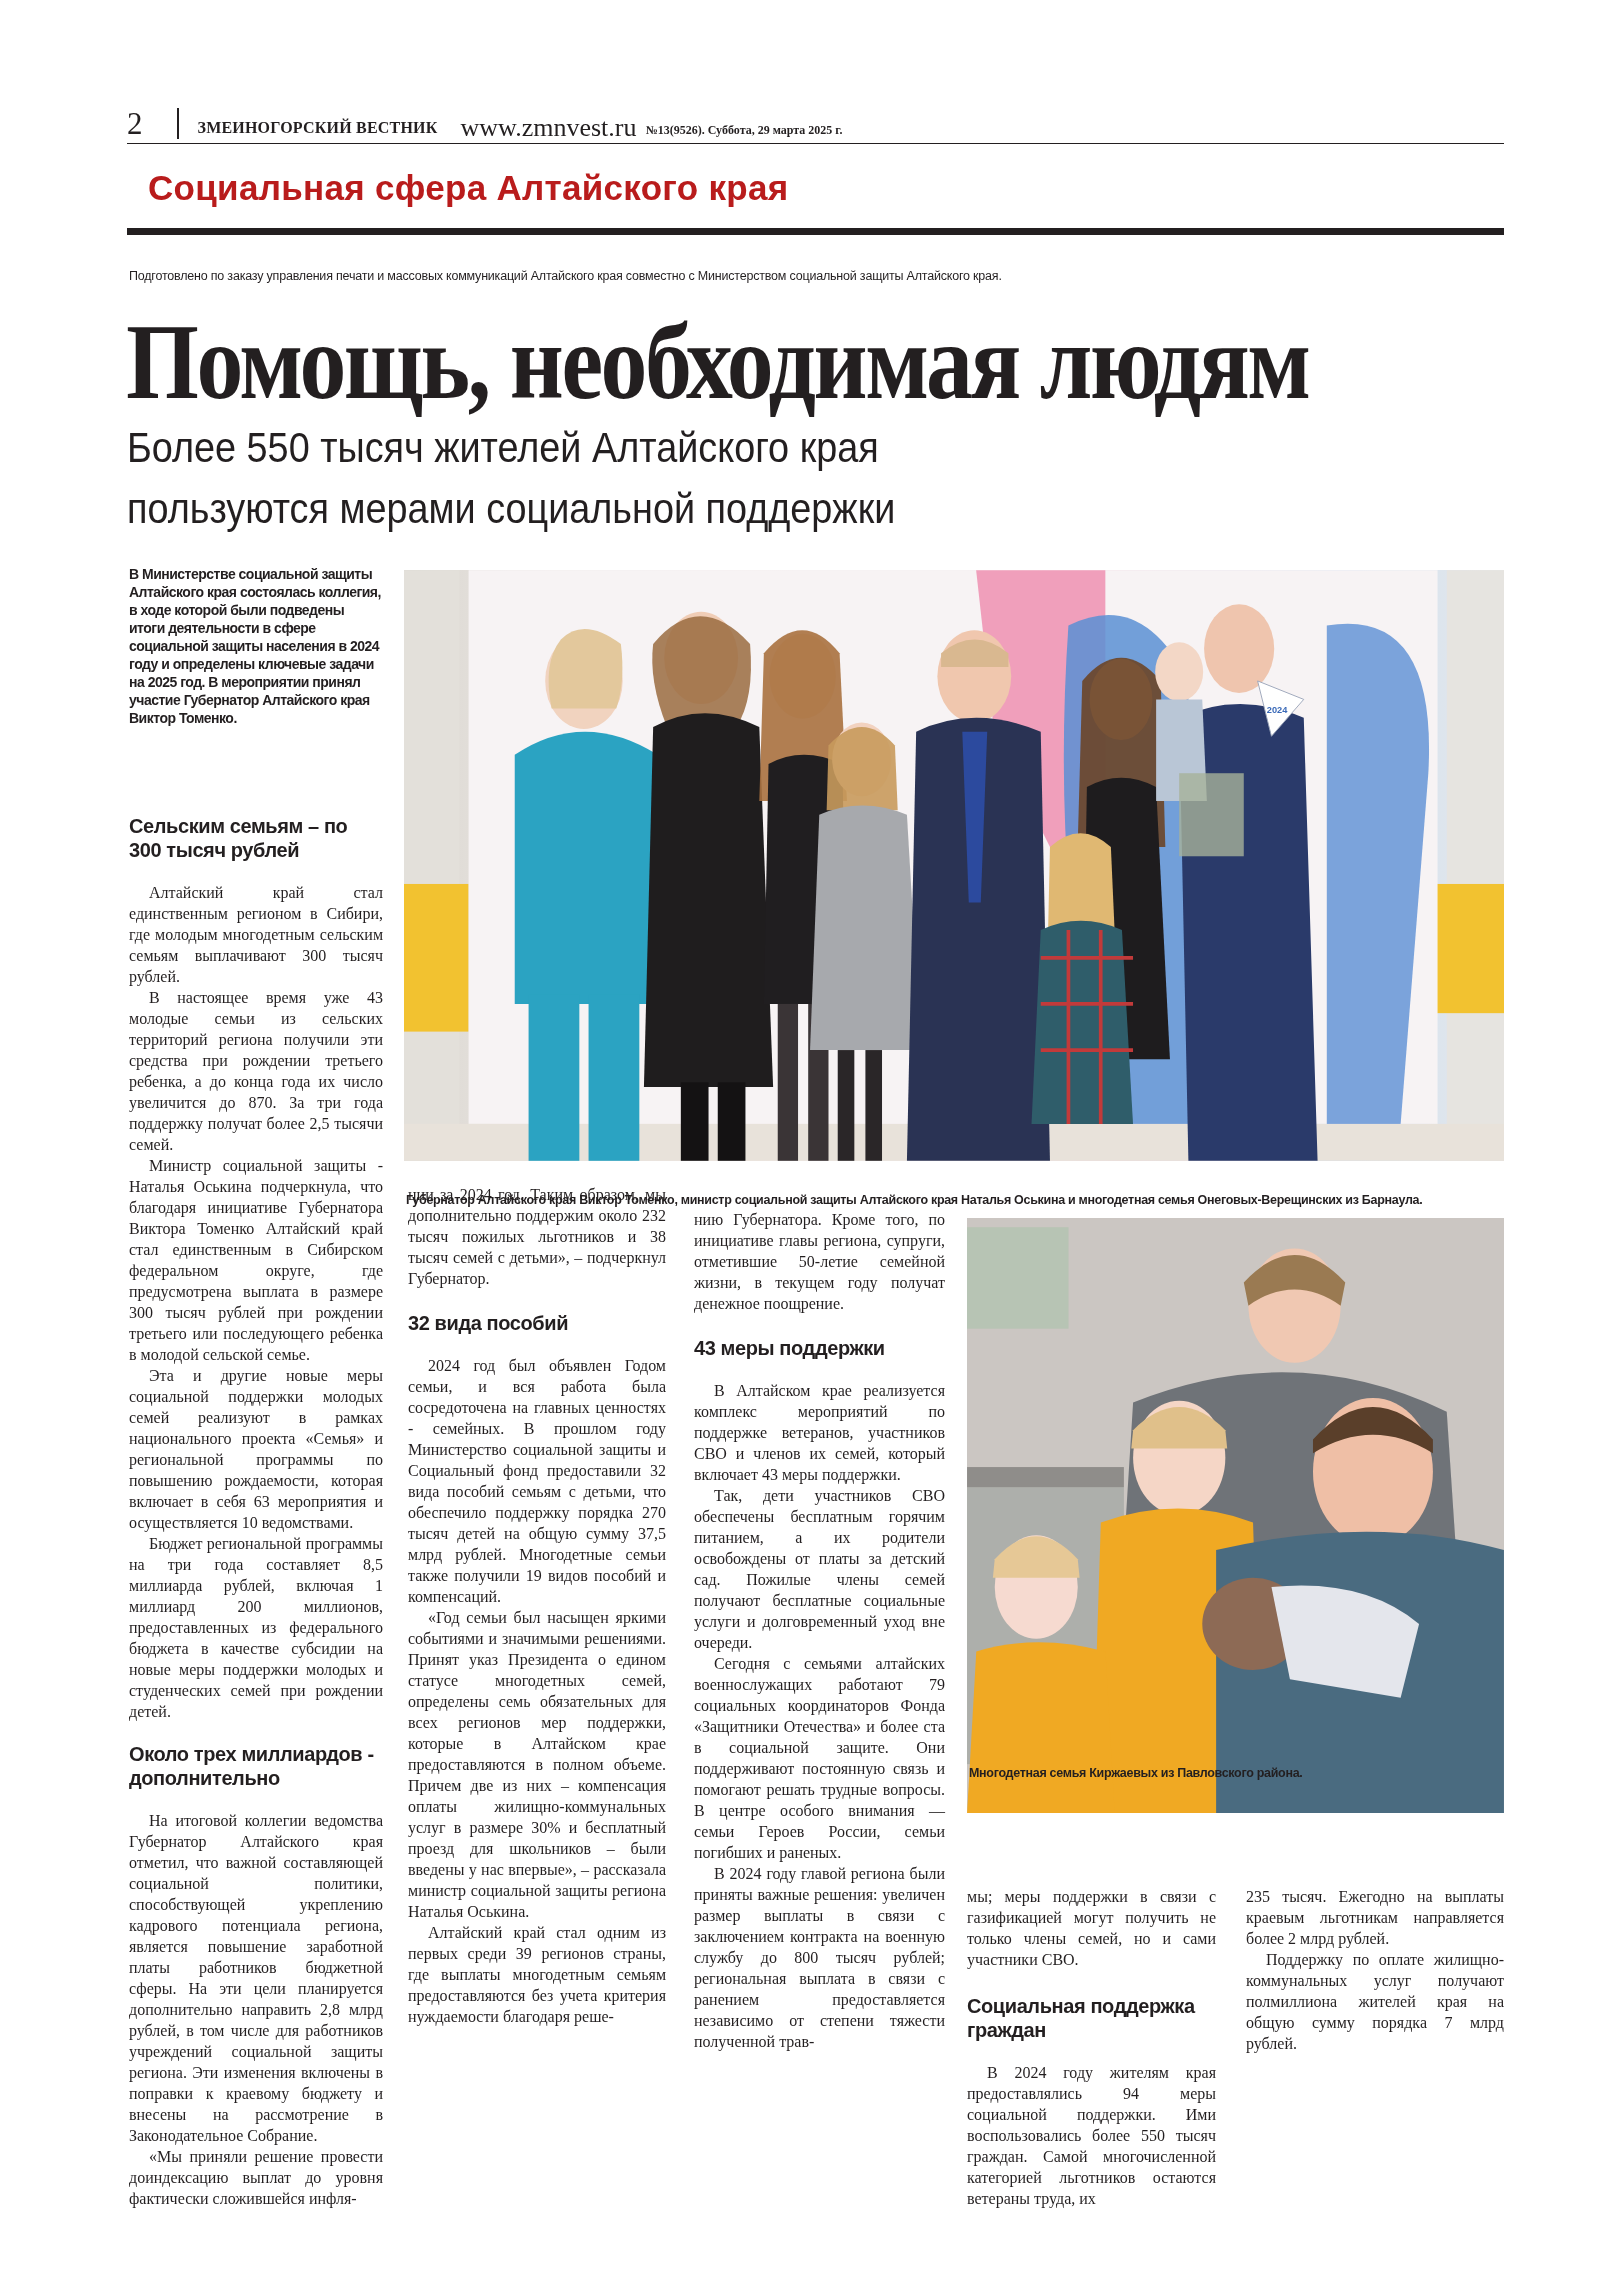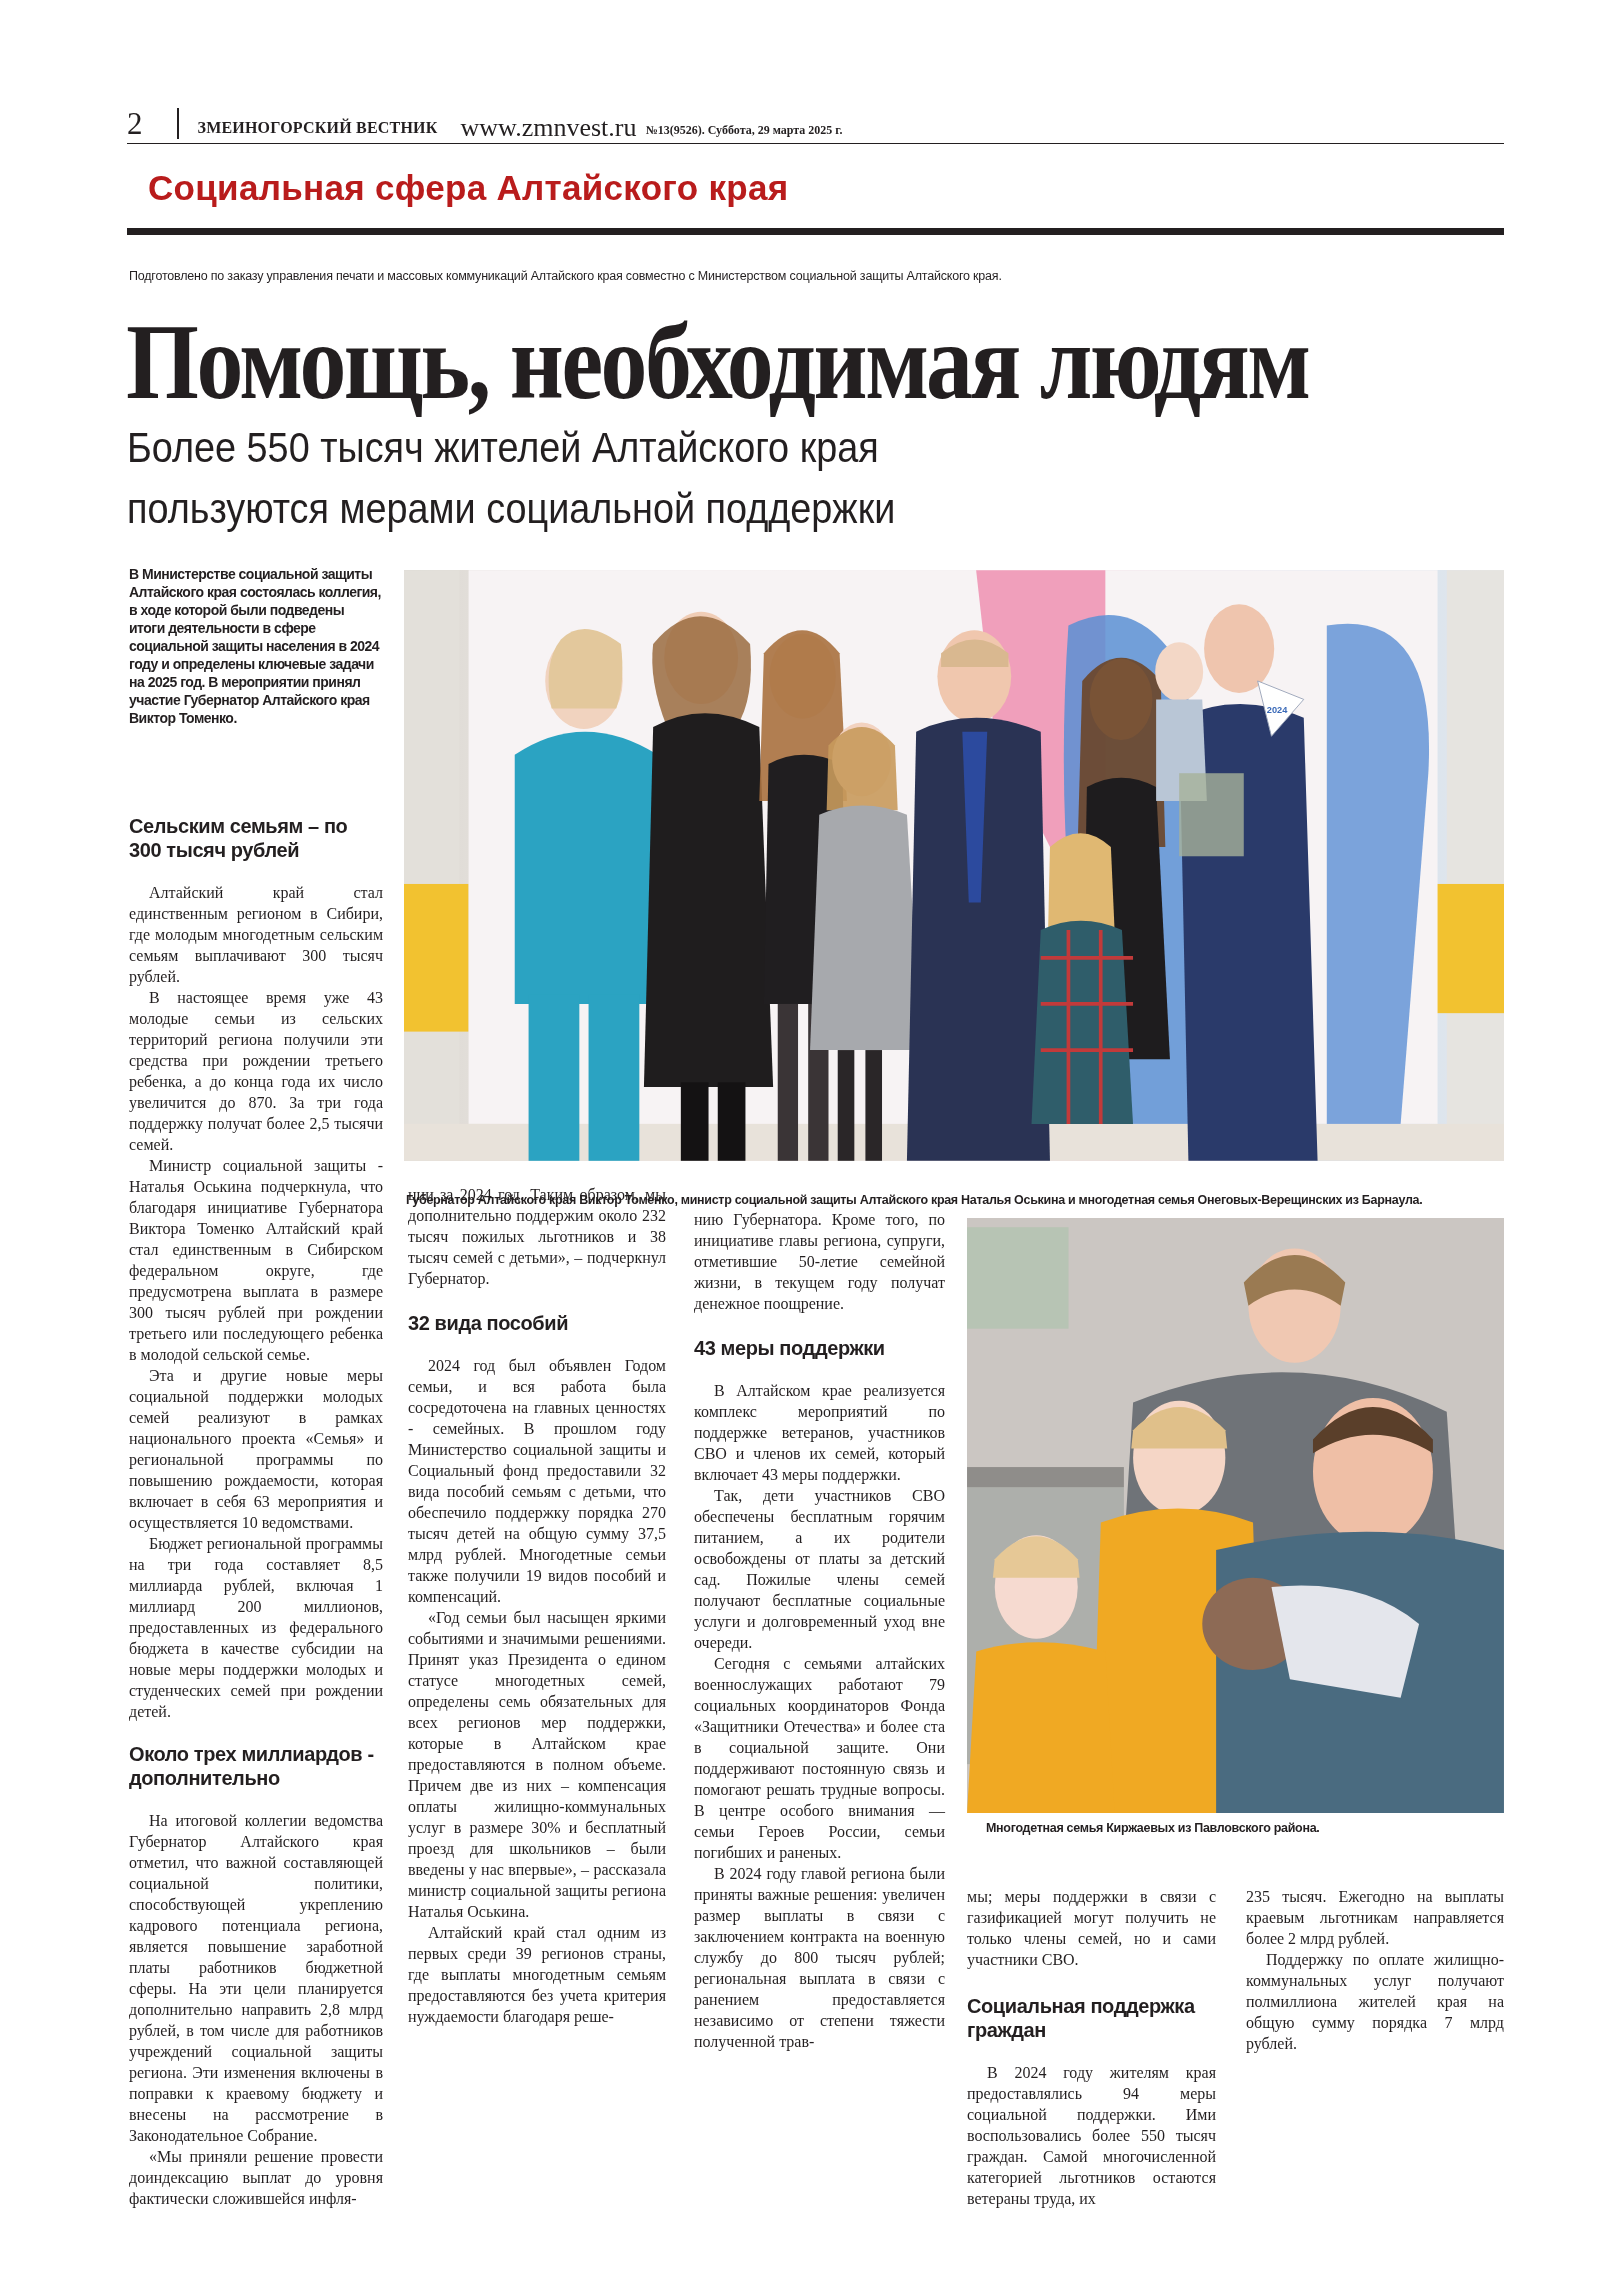--- a/index.html
+++ b/index.html
@@ -37,21 +37,21 @@
     .col3 { left: 694px; top: 1209px; width: 251px; }
     .col4 { left: 967px; top: 1886px; width: 249px; }
     .col5 { left: 1246px; top: 1886px; width: 258px; }
 
     
     .photo { position: absolute; overflow: hidden; }
     .photo1 { left: 404px; top: 570px; width: 1100px; height: 591px; background: linear-gradient(90deg, #d9d6d0 0%, #efe9e6 15%, #f5eef0 50%, #f1d6e0 65%, #cfe0f2 85%, #e6e8ea 100%); }
     .photo2 { left: 967px; top: 1218px; width: 537px; height: 595px; background: linear-gradient(180deg, #cfcac6 0%, #c7c3bf 60%, #b5b3ad 100%); }
     .photo-caption { position: absolute; font-family: "Liberation Sans", sans-serif; font-weight: bold; font-size: 12.5px; letter-spacing: -0.3px; white-space: nowrap; }
     .cap1 { left: 406px; top: 1193px; }
-    .cap2 { left: 969px; top: 1821px; padding-left: 17px; }
+    .cap2 { left: 969px; top: 1766px; }
   </style>
 </head>
 <body>
 
 <header class="masthead">
   <span class="page-num">2</span>
   <span class="mast-sep"></span>
   <span class="mast-title">ЗМЕИНОГОРСКИЙ ВЕСТНИК</span>
   <span class="mast-url">www.zmnvest.ru</span>
   <span class="mast-issue">№13(9526). Суббота, 29 марта 2025 г.</span>

